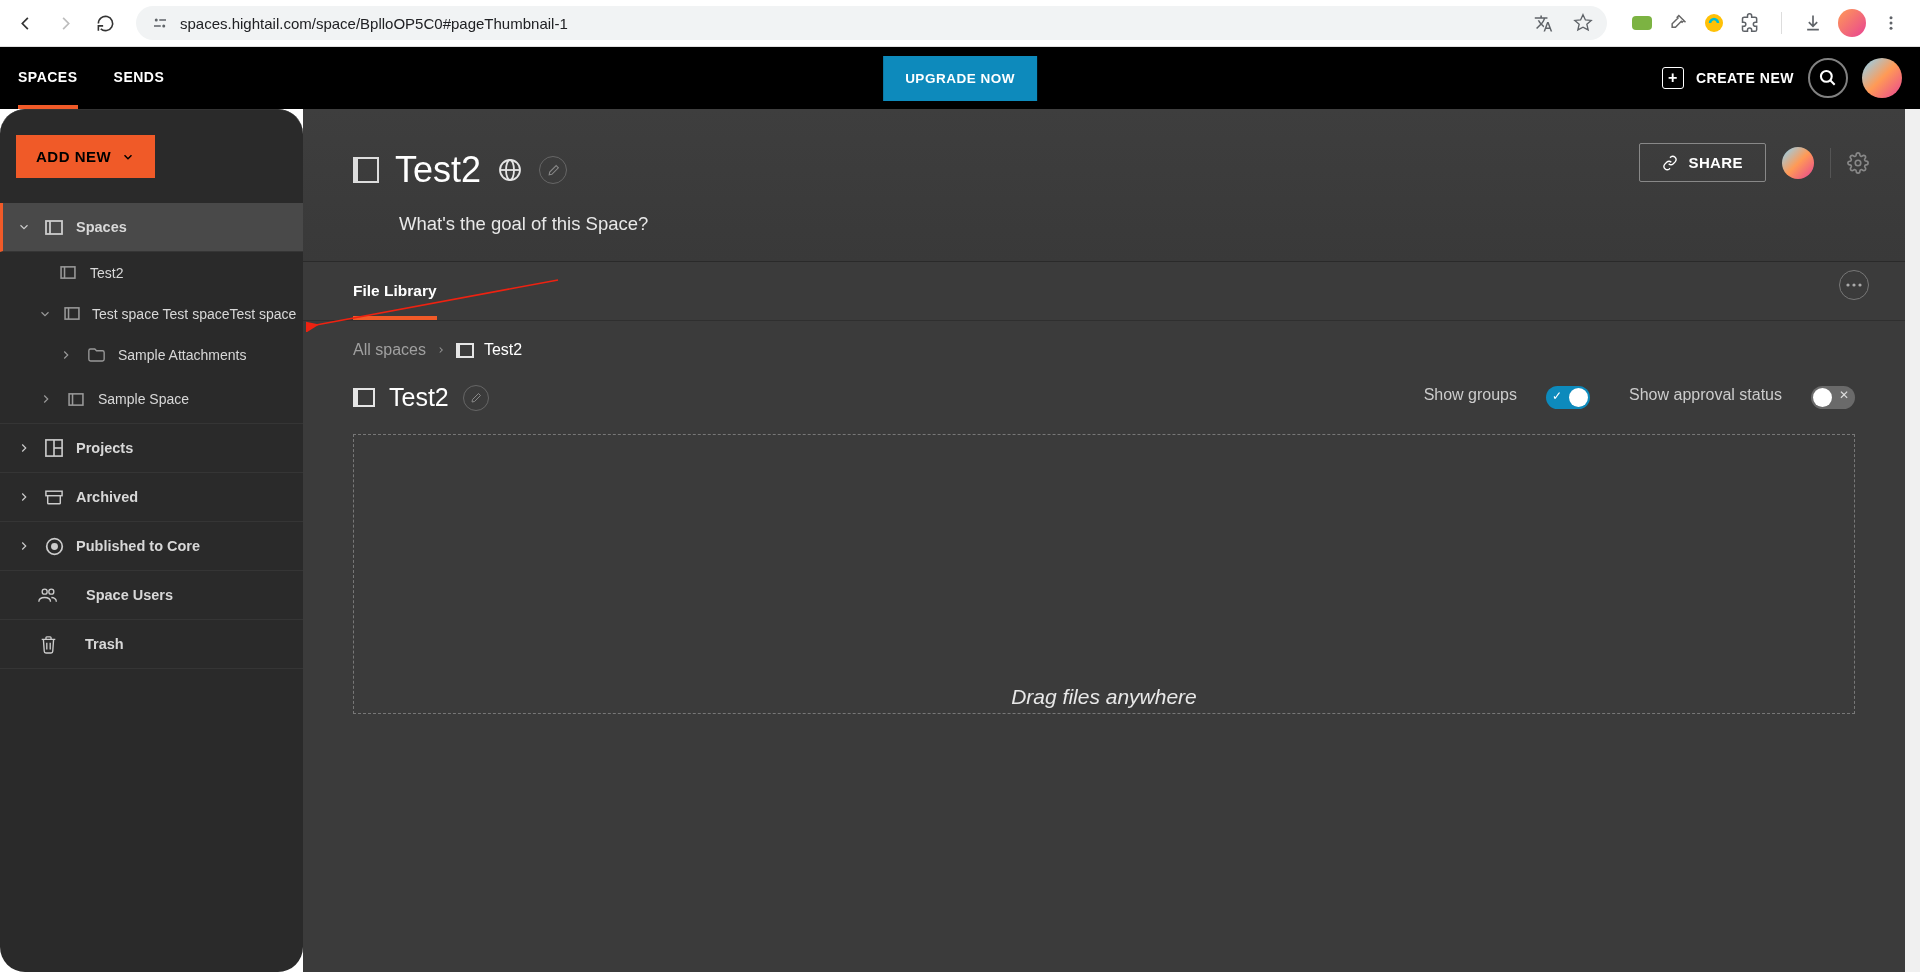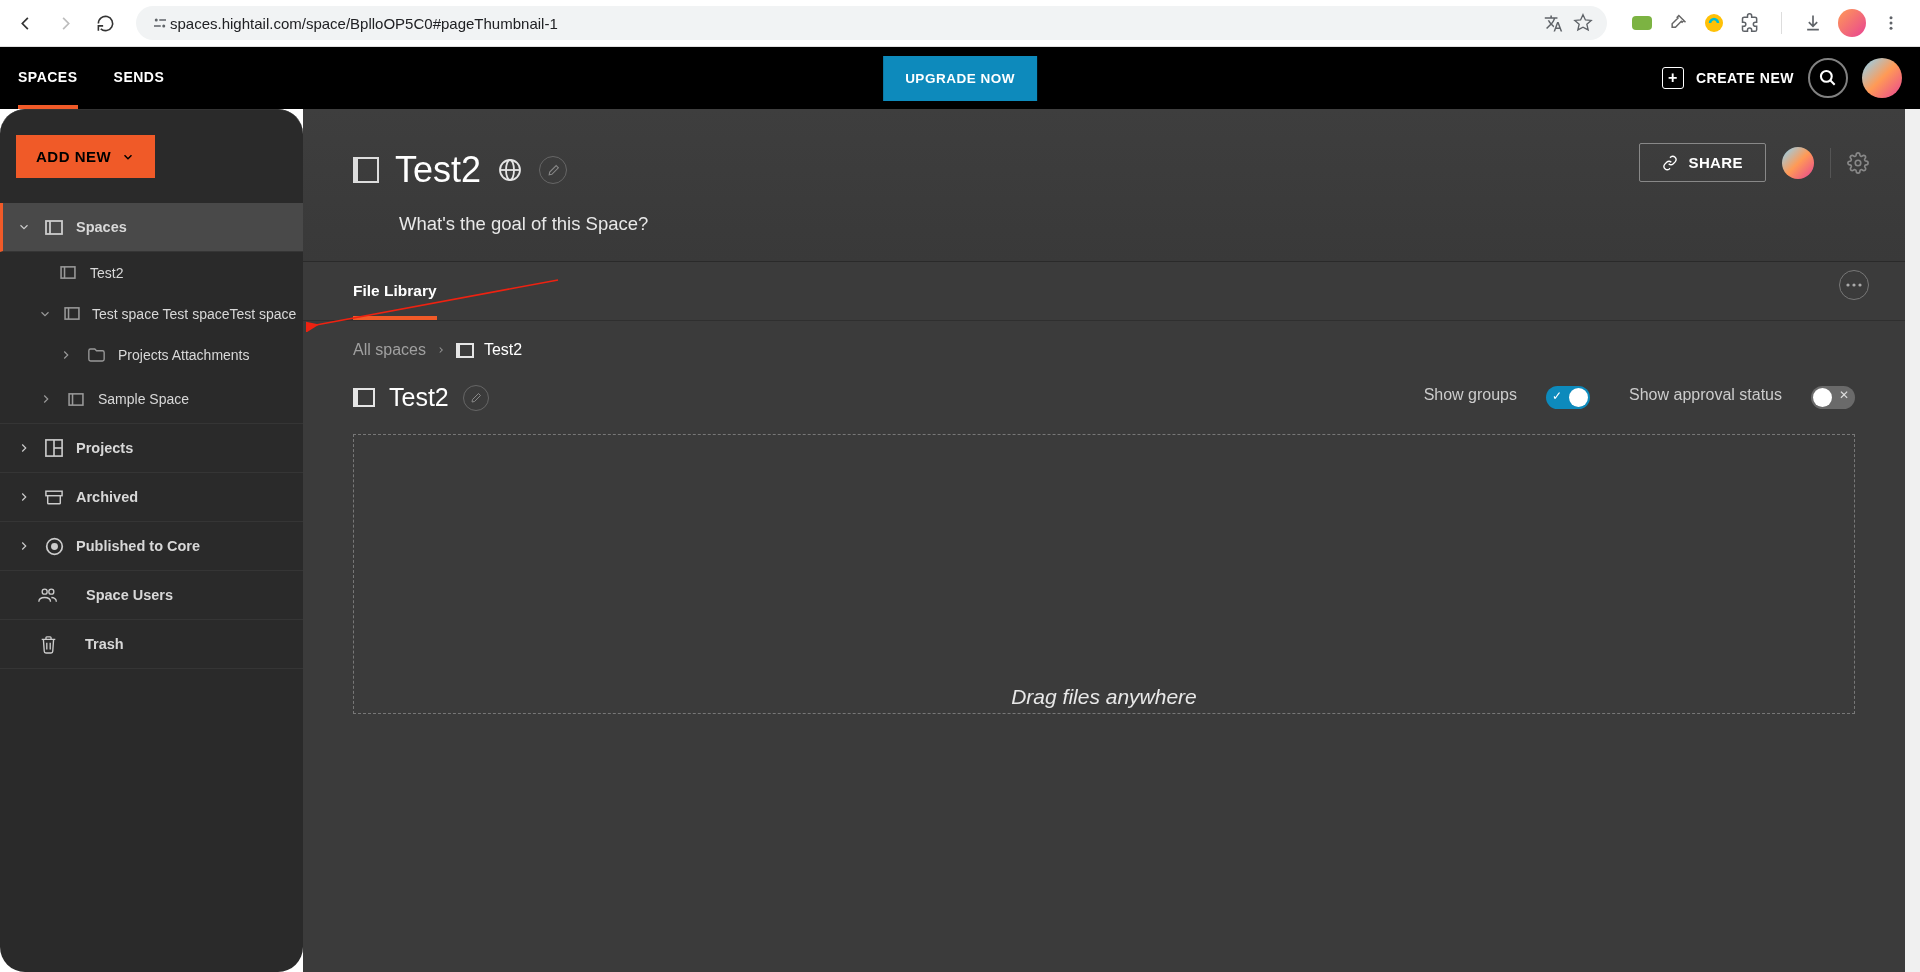--- a/index.html
+++ b/index.html
@@ -2,21 +2,21 @@
 <html><head>
 <meta charset="utf-8">
 <style>
 * { box-sizing: border-box; margin: 0; padding: 0; }
 body { font-family: -apple-system, BlinkMacSystemFont, "Segoe UI", Arial, sans-serif; background: #fff; overflow: hidden; width: 1920px; height: 972px; }
 
 
 .browser-bar { height: 47px; background: #fff; display: flex; align-items: center; padding: 0 8px; gap: 6px; border-bottom: 1px solid #e0e0e0; }
 .nav-btn { width: 34px; height: 34px; display: flex; align-items: center; justify-content: center; border-radius: 50%; color: #5f6368; cursor: pointer; }
 .nav-btn.disabled { color: #bdbdbd; }
-.url-bar { flex: 1; height: 34px; background: #f1f3f4; border-radius: 18px; display: flex; align-items: center; padding: 0 14px; margin: 0 8px; color: #202124; font-size: 15px; }
+.url-bar { flex: 1; height: 34px; background: #f1f3f4; border-radius: 18px; display: flex; align-items: center; padding: 0 14px; gap: 10px; margin: 0 8px; color: #202124; font-size: 15px; }
 .url-bar .site-icon { width: 20px; height: 20px; display: flex; align-items: center; justify-content: center; }
 .ext-icons { display: flex; align-items: center; gap: 14px; padding: 0 10px; }
 .ext-icon { width: 22px; height: 22px; display: flex; align-items: center; justify-content: center; color: #5f6368; }
 .ext-divider { width: 1px; height: 22px; background: #ddd; margin: 0 6px; }
 .avatar-small { width: 28px; height: 28px; border-radius: 50%; background: linear-gradient(135deg, #ff9a56, #e84393); }
 
 
 .app-bar { height: 62px; background: #000; display: flex; align-items: center; padding: 0 18px; position: relative; }
 .top-tabs { display: flex; gap: 36px; }
 .top-tab { color: #fff; font-size: 14px; font-weight: 700; letter-spacing: 0.5px; cursor: pointer; padding: 22px 0 20px; }
@@ -243,21 +243,21 @@
       <span class="expand-icon">
           <svg width="14" height="14" viewBox="0 0 24 24" stroke="#999" stroke-width="2" fill="none">
             <path d="M9 6l6 6-6 6"></path>
           </svg>
         </span>
       <span class="tree-icon">
           <svg width="17" height="14" viewBox="0 0 20 16" stroke="#999" stroke-width="1.6" fill="none">
             <path d="M1 3a2 2 0 0 1 2-2h5l2 2h7a2 2 0 0 1 2 2v8a2 2 0 0 1-2 2H3a2 2 0 0 1-2-2z"></path>
           </svg>
         </span>
-      <span>Projects Attachments</span>
+      <span>Sample Attachments</span>
     </div>
     <div class="tree-row sub2" style="border-bottom:1px solid #353535; height:49px">
       <span class="expand-icon">
           <svg width="14" height="14" viewBox="0 0 24 24" stroke="#999" stroke-width="2" fill="none">
             <path d="M9 6l6 6-6 6"></path>
           </svg>
         </span>
       <span class="tree-icon">
           <svg width="16" height="13" viewBox="0 0 18 15" stroke="#999" stroke-width="1.8" fill="none">
             <rect x="1" y="1" width="16" height="13"></rect>

